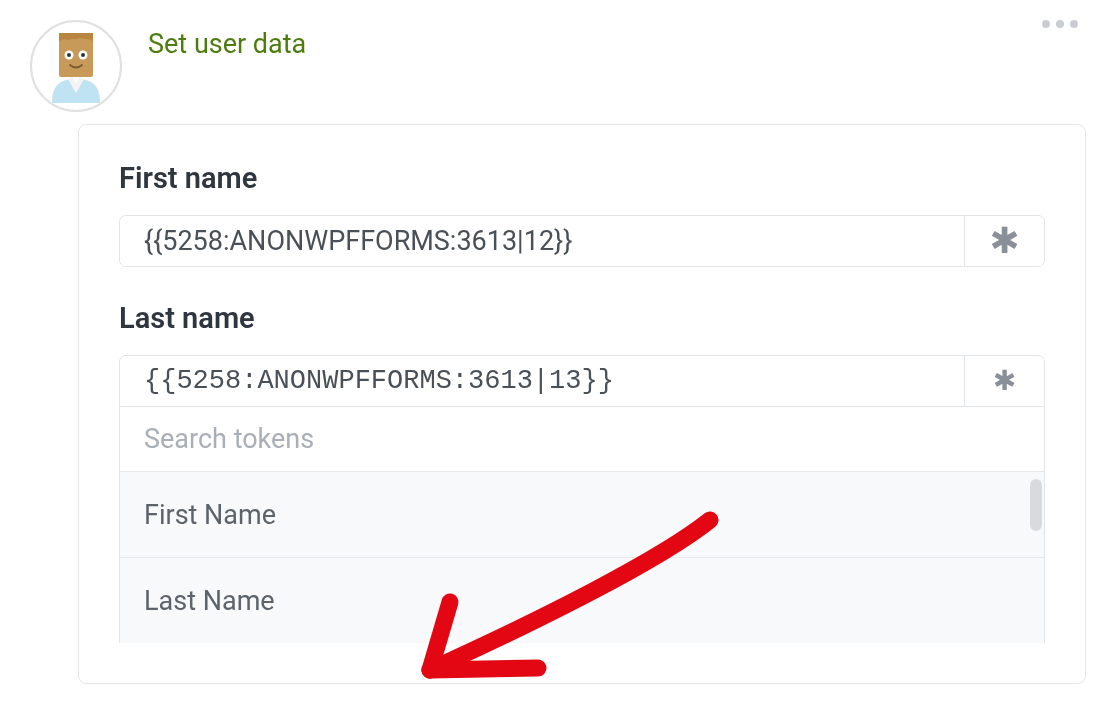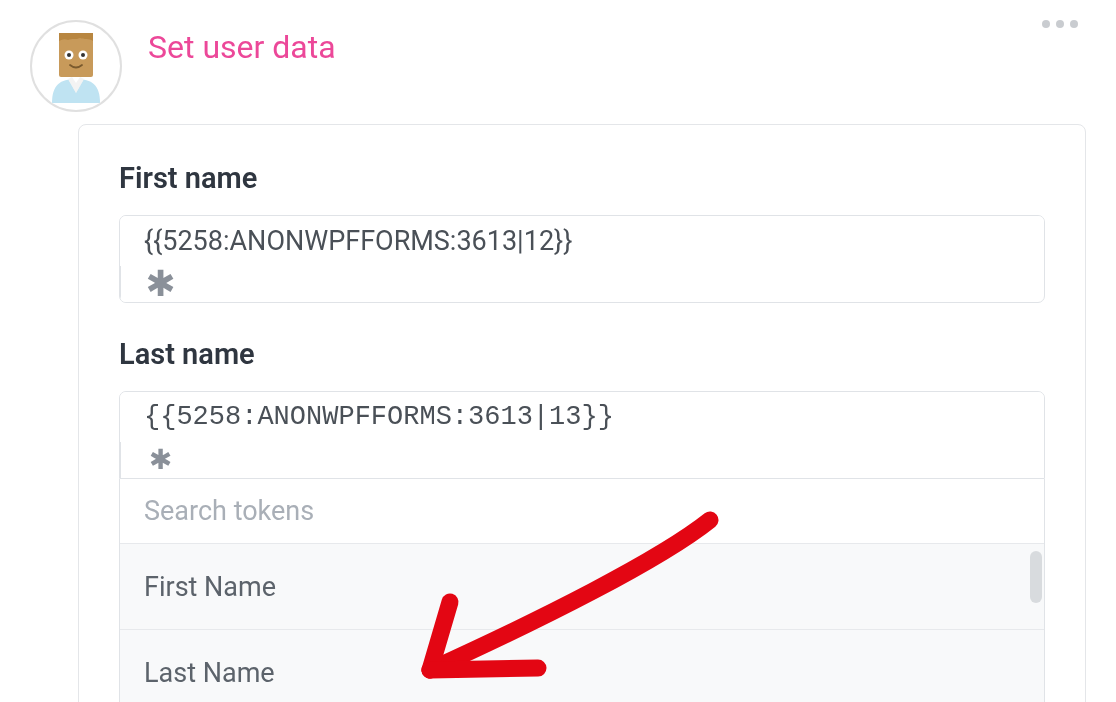--- a/index.html
+++ b/index.html
@@ -35,22 +35,22 @@
     }
     .avatar svg {
       width: 60px;
       height: 74px;
     }
     .title-area {
       flex: 1;
       padding-top: 8px;
     }
     .title {
-      font-size: 32px;
-      color: #ec4899;
+      font-size: 27px;
+      color: #4d7c0f;
       font-weight: 400;
     }
     .more-dots {
       position: absolute;
       top: 20px;
       right: 38px;
       display: flex;
       gap: 6px;
       cursor: pointer;
     }
@@ -75,22 +75,21 @@
       font-weight: 600;
       color: #2f3640;
       margin-bottom: 20px;
       display: block;
     }
     .input-row {
       display: flex;
       border: 1.5px solid #e0e3e7;
       border-radius: 7px;
       overflow: hidden;
-      height: 88px;
-      flex-direction: column;
+      height: 52px;
     }
     .input-box {
       flex: 1;
       padding: 0 24px;
       font-size: 27px;
       background: #fff;
       outline: none;
       color: #4a5057;
       font-family: inherit;
       display: flex;

